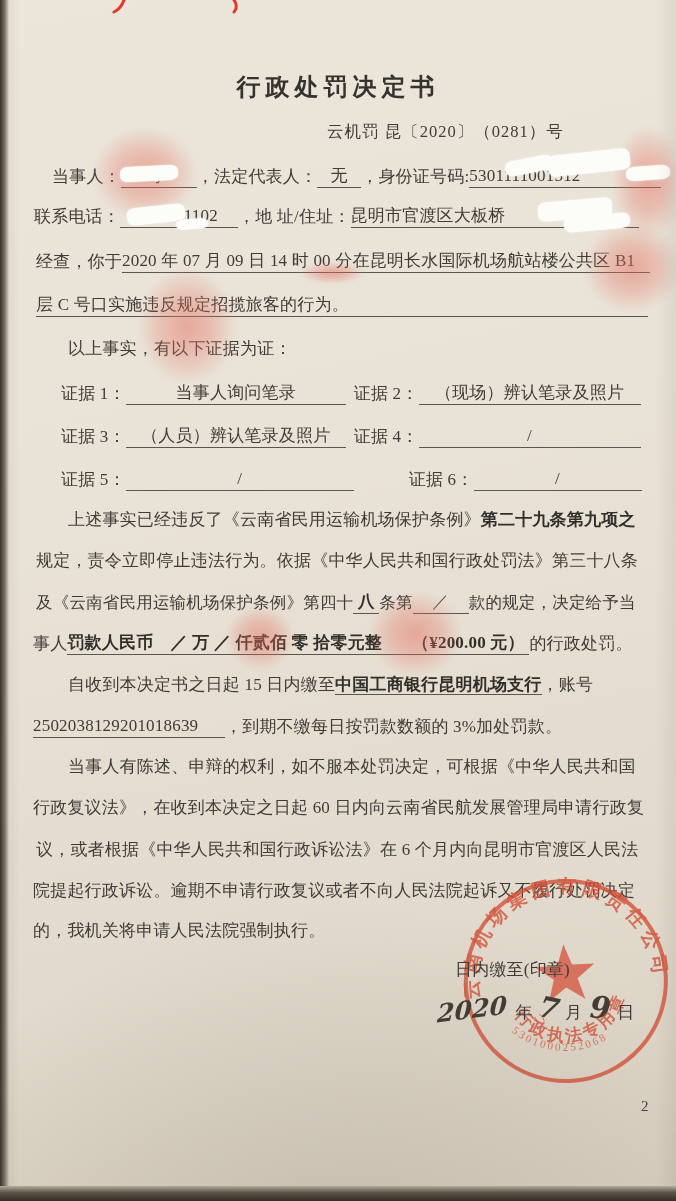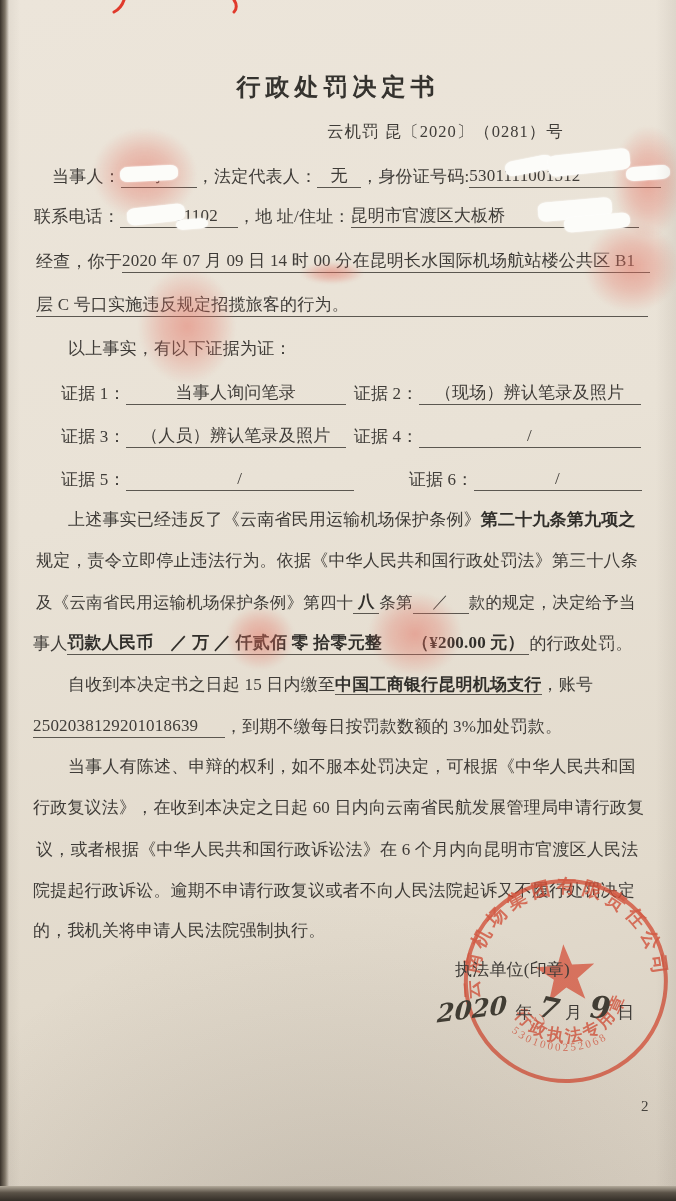--- a/index.html
+++ b/index.html
@@ -105,21 +105,21 @@
     </text>
     <text font-size="17" fill="#d14a33" opacity="0.85" letter-spacing="3" font-weight="bold">
       <textPath href="#innerPath" startOffset="6">行政执法专用章</textPath>
     </text>
     <text font-size="11" fill="#d14a33" opacity="0.8" letter-spacing="2.5">
       <textPath href="#serialPath" startOffset="36">5301000252068</textPath>
     </text>
     <text x="64" y="152" font-size="12" fill="#d14a33" opacity="0.8" transform="rotate(-24 64 152)">（1）</text>
   </svg>
 
-  <div class="ln" style="left:455px;top:958px;z-index:3;">执法单位(印章)</div>
+  <div class="ln" style="left:455px;top:958px;z-index:3;">日内缴至(印章)</div>
   <div class="ln" style="left:437px;top:996px;z-index:3;">
     <span class="hand" style="display:inline-block;font-size:25px;transform:rotate(-7deg) skewX(-10deg);">2020</span><span style="display:inline-block;margin-left:8px;">年</span><span class="hand" style="display:inline-block;font-size:29px;margin-left:6px;transform:rotate(12deg);">7</span><span style="display:inline-block;margin-left:6px;">月</span><span class="hand" style="display:inline-block;font-size:30px;margin-left:8px;transform:rotate(4deg);">9</span><span style="display:inline-block;margin-left:6px;">日</span>
   </div>
 
   <div class="fp" style="left:92px;top:128px;width:105px;height:92px;"></div>
   <div class="fp" style="left:612px;top:126px;width:72px;height:112px;"></div>
   <div class="fp" style="left:584px;top:222px;width:96px;height:90px;"></div>
   <div class="fp" style="left:138px;top:268px;width:98px;height:116px;"></div>
   <div class="fp" style="left:300px;top:262px;width:64px;height:22px;"></div>
   <div class="fp" style="left:225px;top:606px;width:70px;height:64px;"></div>

